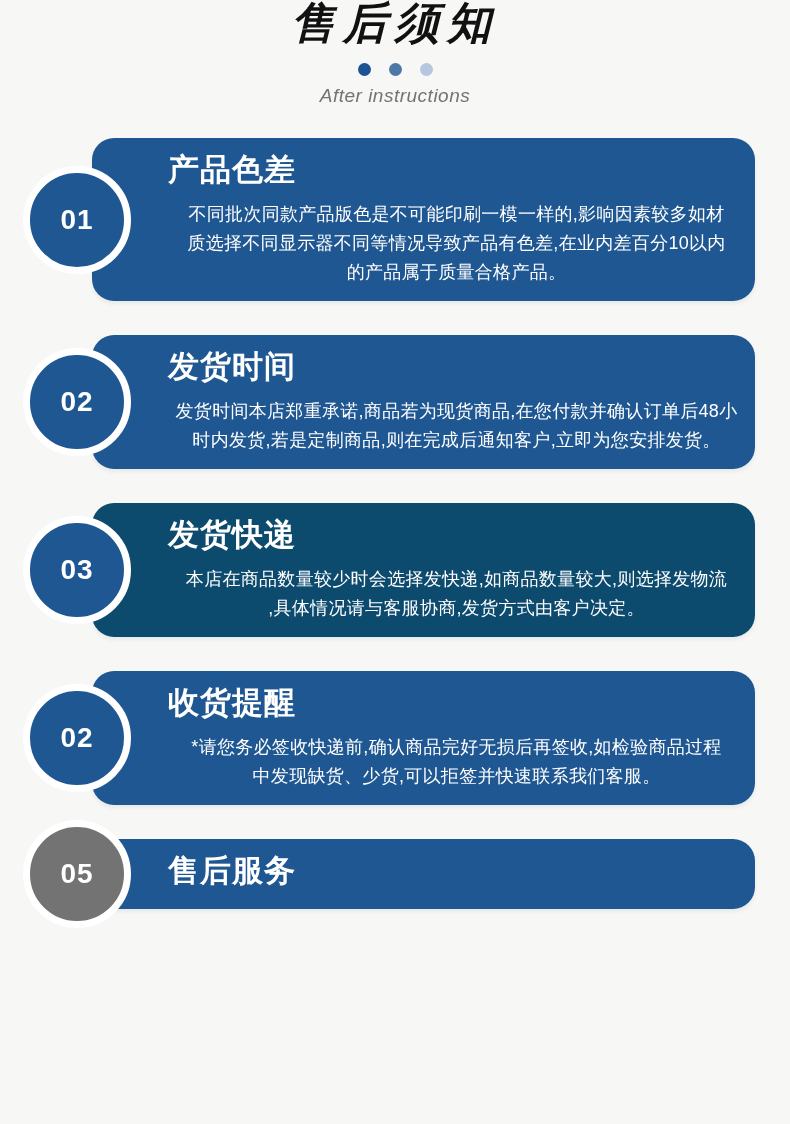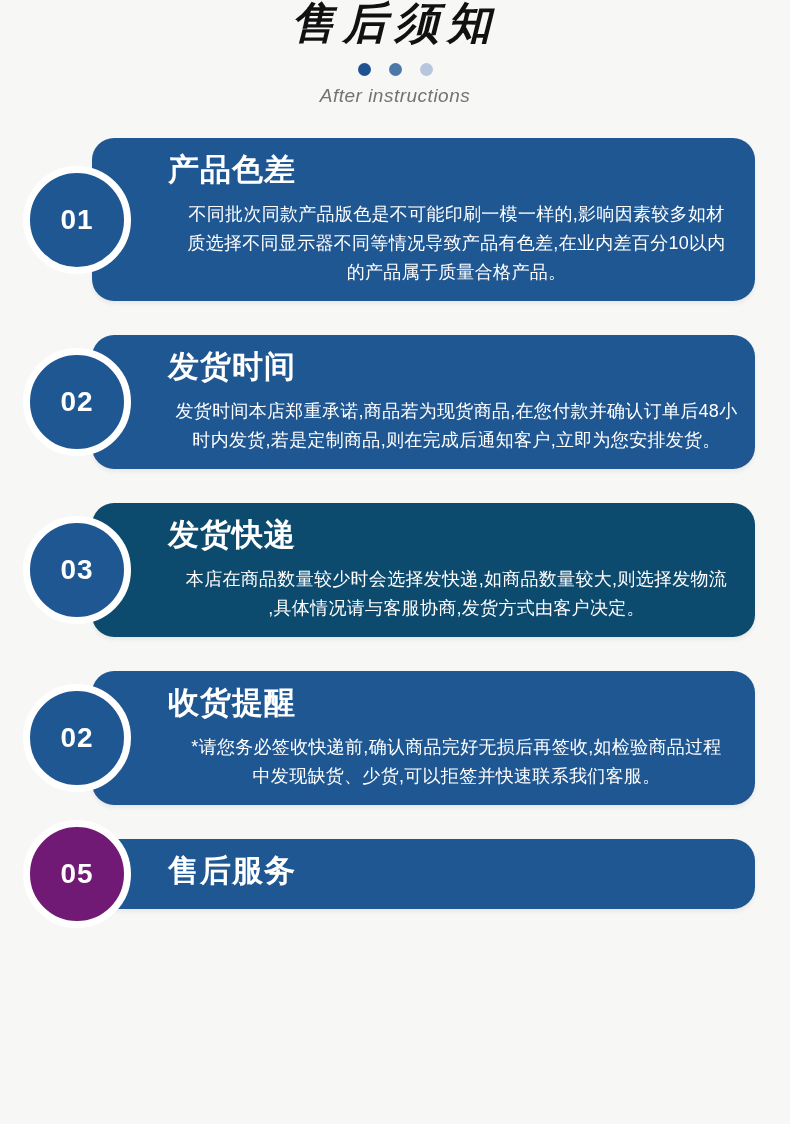--- a/index.html
+++ b/index.html
@@ -140,17 +140,17 @@
   </div>
 
   <div class="section" style="background: rgb(31, 87, 146);">
     <div class="badge" style="background: rgb(31, 87, 146);">02</div>
     <div class="section-title">收货提醒</div>
     <div class="section-body">*请您务必签收快递前,确认商品完好无损后再签收,如检验商品过程
 中发现缺货、少货,可以拒签并快速联系我们客服。</div>
   </div>
 
   <div class="section compact" style="background: rgb(31, 87, 146);">
-    <div class="badge" style="background: #701a75;">05</div>
+    <div class="badge" style="background: #737373;">05</div>
     <div class="section-title">售后服务</div>
   </div>
 
 </div>
 
 </body></html>

